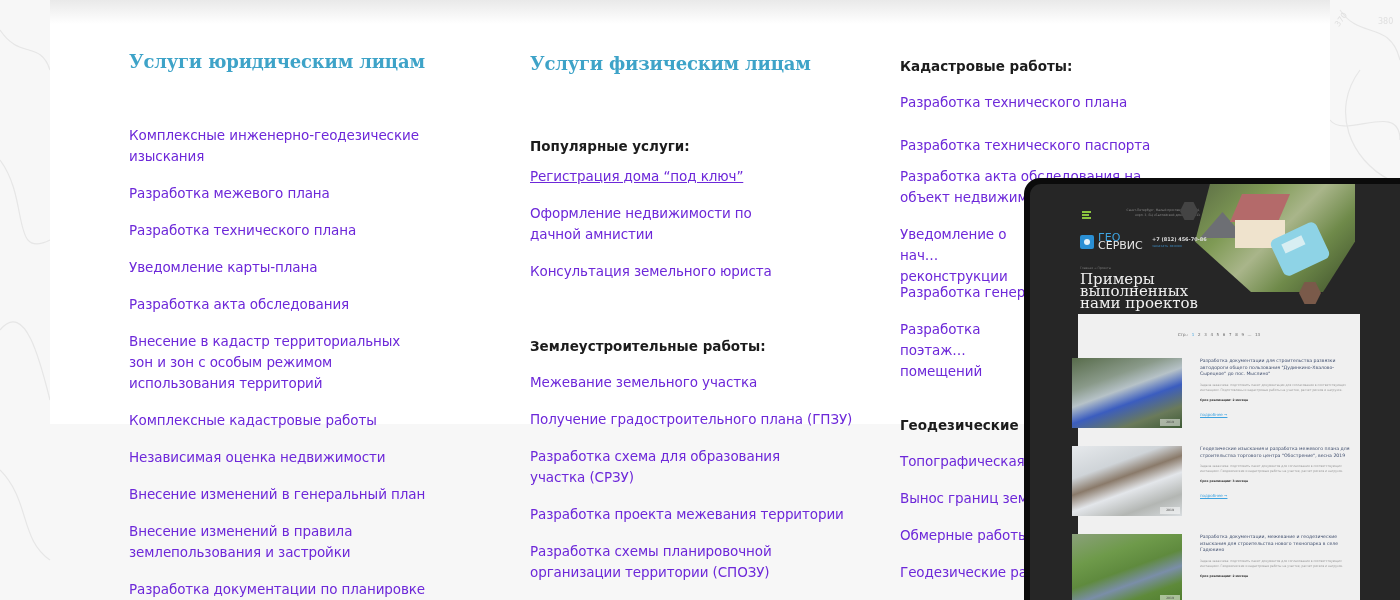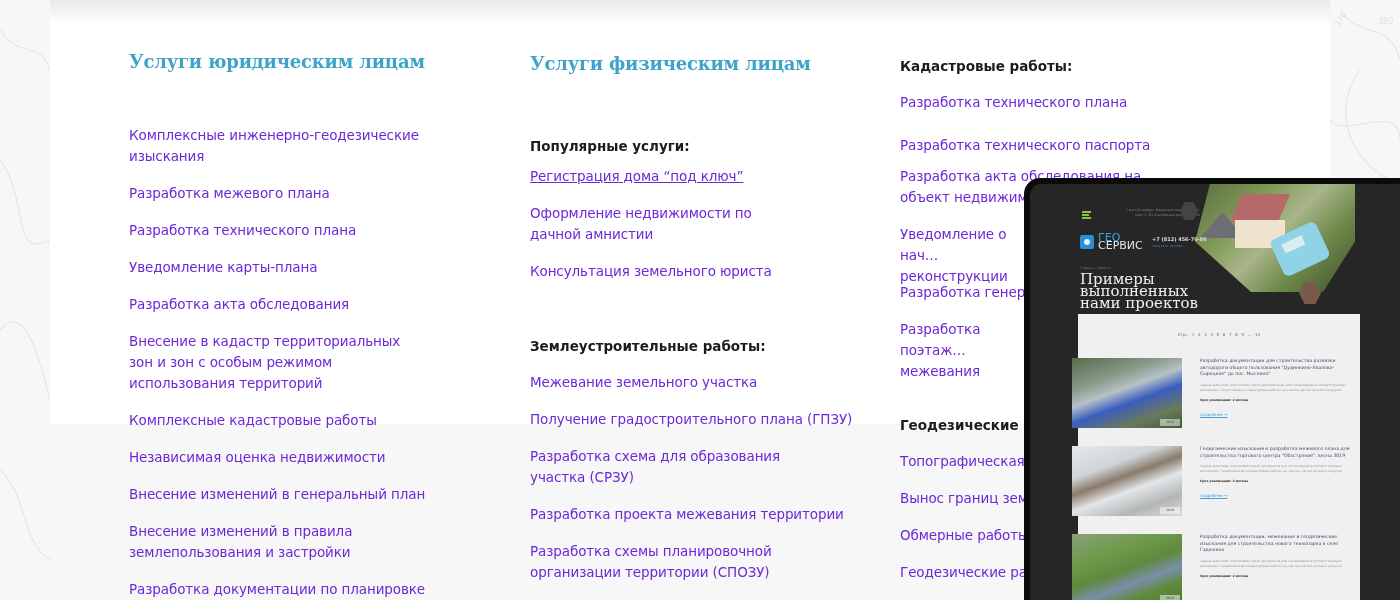--- a/index.html
+++ b/index.html
@@ -136,21 +136,21 @@
     <a class="item" style="top:541px;width:330px;">Разработка схемы планировочной организации территории (СПОЗУ)</a>
   </div>
 
   <div class="col col-3">
     <h3 class="group-title" style="top:58px;">Кадастровые работы:</h3>
     <a class="item" style="top:92px;white-space:nowrap;">Разработка технического плана</a>
     <a class="item" style="top:135px;white-space:nowrap;">Разработка технического паспорта</a>
     <a class="item" style="top:166px;width:290px;">Разработка акта обследования на объект недвижимости</a>
     <a class="item" style="top:224px;width:140px;">Уведомление о нач… реконструкции</a>
     <a class="item" style="top:282px;white-space:nowrap;">Разработка генера…</a>
-    <a class="item" style="top:319px;width:140px;">Разработка поэтаж… межевания</a>
+    <a class="item" style="top:319px;width:140px;">Разработка поэтаж… помещений</a>
     <h3 class="group-title" style="top:417px;">Геодезические раб…</h3>
     <a class="item" style="top:451px;white-space:nowrap;">Топографическая с…</a>
     <a class="item" style="top:488px;white-space:nowrap;">Вынос границ земе…</a>
     <a class="item" style="top:525px;white-space:nowrap;">Обмерные работы</a>
     <a class="item" style="top:562px;white-space:nowrap;">Геодезические раз…</a>
   </div>
 </div>
 
 <div class="device">
   <div class="screen">

